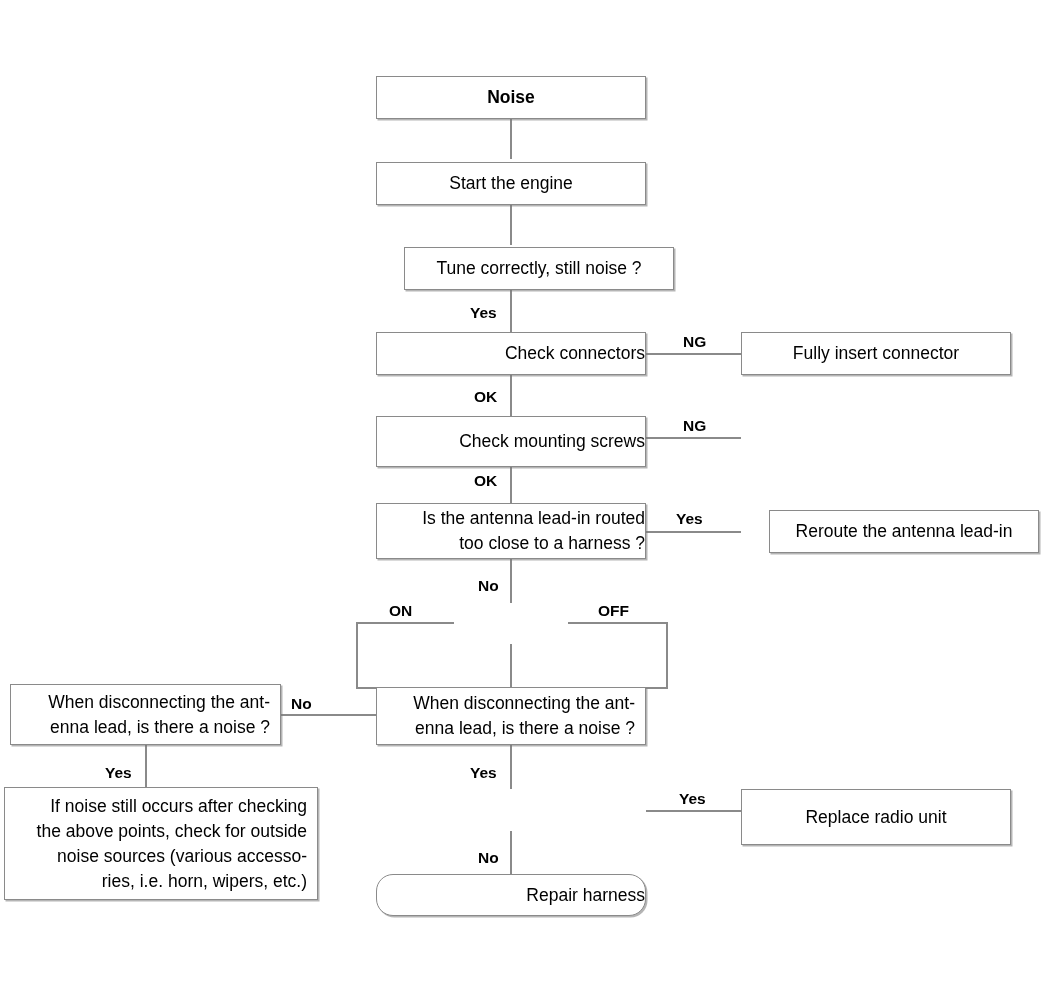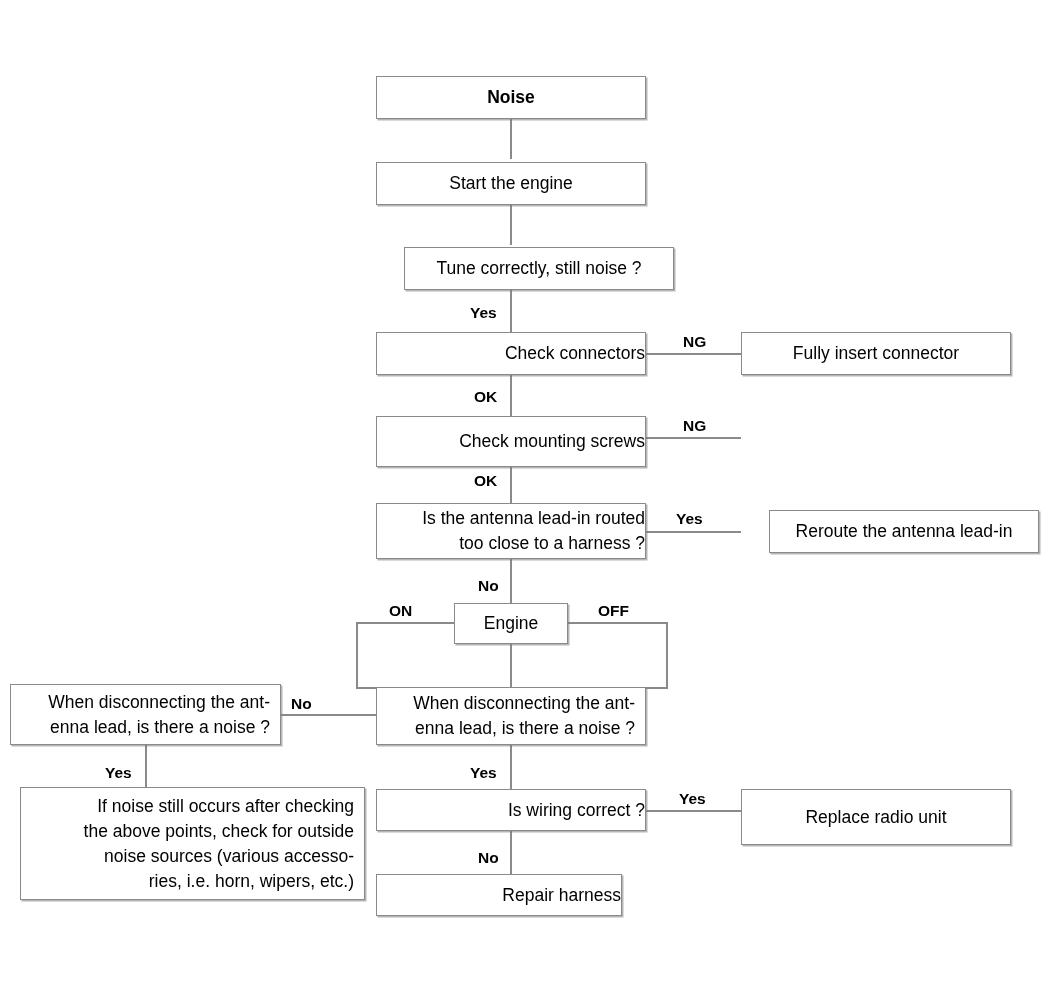--- a/index.html
+++ b/index.html
@@ -110,34 +110,28 @@
 
   <div class="box left" style="left:376px; top:416px; width:270px; height:51px;">
     <span class="txt">Check mounting screws</span>
   </div>
 
   <div class="box left" style="left:376px; top:503px; width:270px; height:56px;">
     <span class="txt">Is the antenna lead-in routed
 too close to a harness ?</span>
   </div>
 
-  <div class="box center" style="left:454px; top:603px; width:114px; height:41px;">
-    <span class="txt">Engine</span>
-  </div>
 
   <div class="box left pad-lr" style="left:376px; top:687px; width:270px; height:58px;">
     <span class="txt">When disconnecting  the ant-
 enna lead, is there a noise ?</span>
   </div>
 
-  <div class="box left" style="left:376px; top:789px; width:270px; height:42px;">
-    <span class="txt">Is wiring correct ?</span>
-  </div>
 
-  <div class="box left" style="left:376px; top:874px; width:246px; height:42px;">
+  <div class="box left" style="left:376px; top:874px; width:270px; height:42px;border-radius:17px;">
     <span class="txt">Repair harness</span>
   </div>
 
   <div class="box center" style="left:741px; top:332px; width:270px; height:43px;">
     <span class="txt">Fully insert connector</span>
   </div>
 
 
   <div class="box center" style="left:741px; top:510px; width:270px; height:43px;margin-left:28px;">
     <span class="txt">Reroute the antenna lead-in</span>
@@ -145,21 +139,21 @@
 
   <div class="box center" style="left:741px; top:789px; width:270px; height:56px;">
     <span class="txt">Replace radio unit</span>
   </div>
 
   <div class="box left pad-lr" style="left:10px; top:684px; width:271px; height:61px;">
     <span class="txt">When disconnecting the ant-
 enna lead, is there a noise ?</span>
   </div>
 
-  <div class="box left pad-lr" style="left:20px; top:787px; width:345px; height:113px;padding-left:8px;">
+  <div class="box left pad-lr" style="left:4px; top:787px; width:314px; height:113px;padding-left:8px;">
     <span class="txt">If noise still occurs after checking
 the above points, check for outside
 noise sources (various accesso-
 ries, i.e. horn, wipers, etc.)</span>
   </div>
 
   <div class="elabel" style="left:470px; top:305px;">Yes</div>
 
   <div class="elabel" style="left:683px; top:334px;">NG</div>
 

